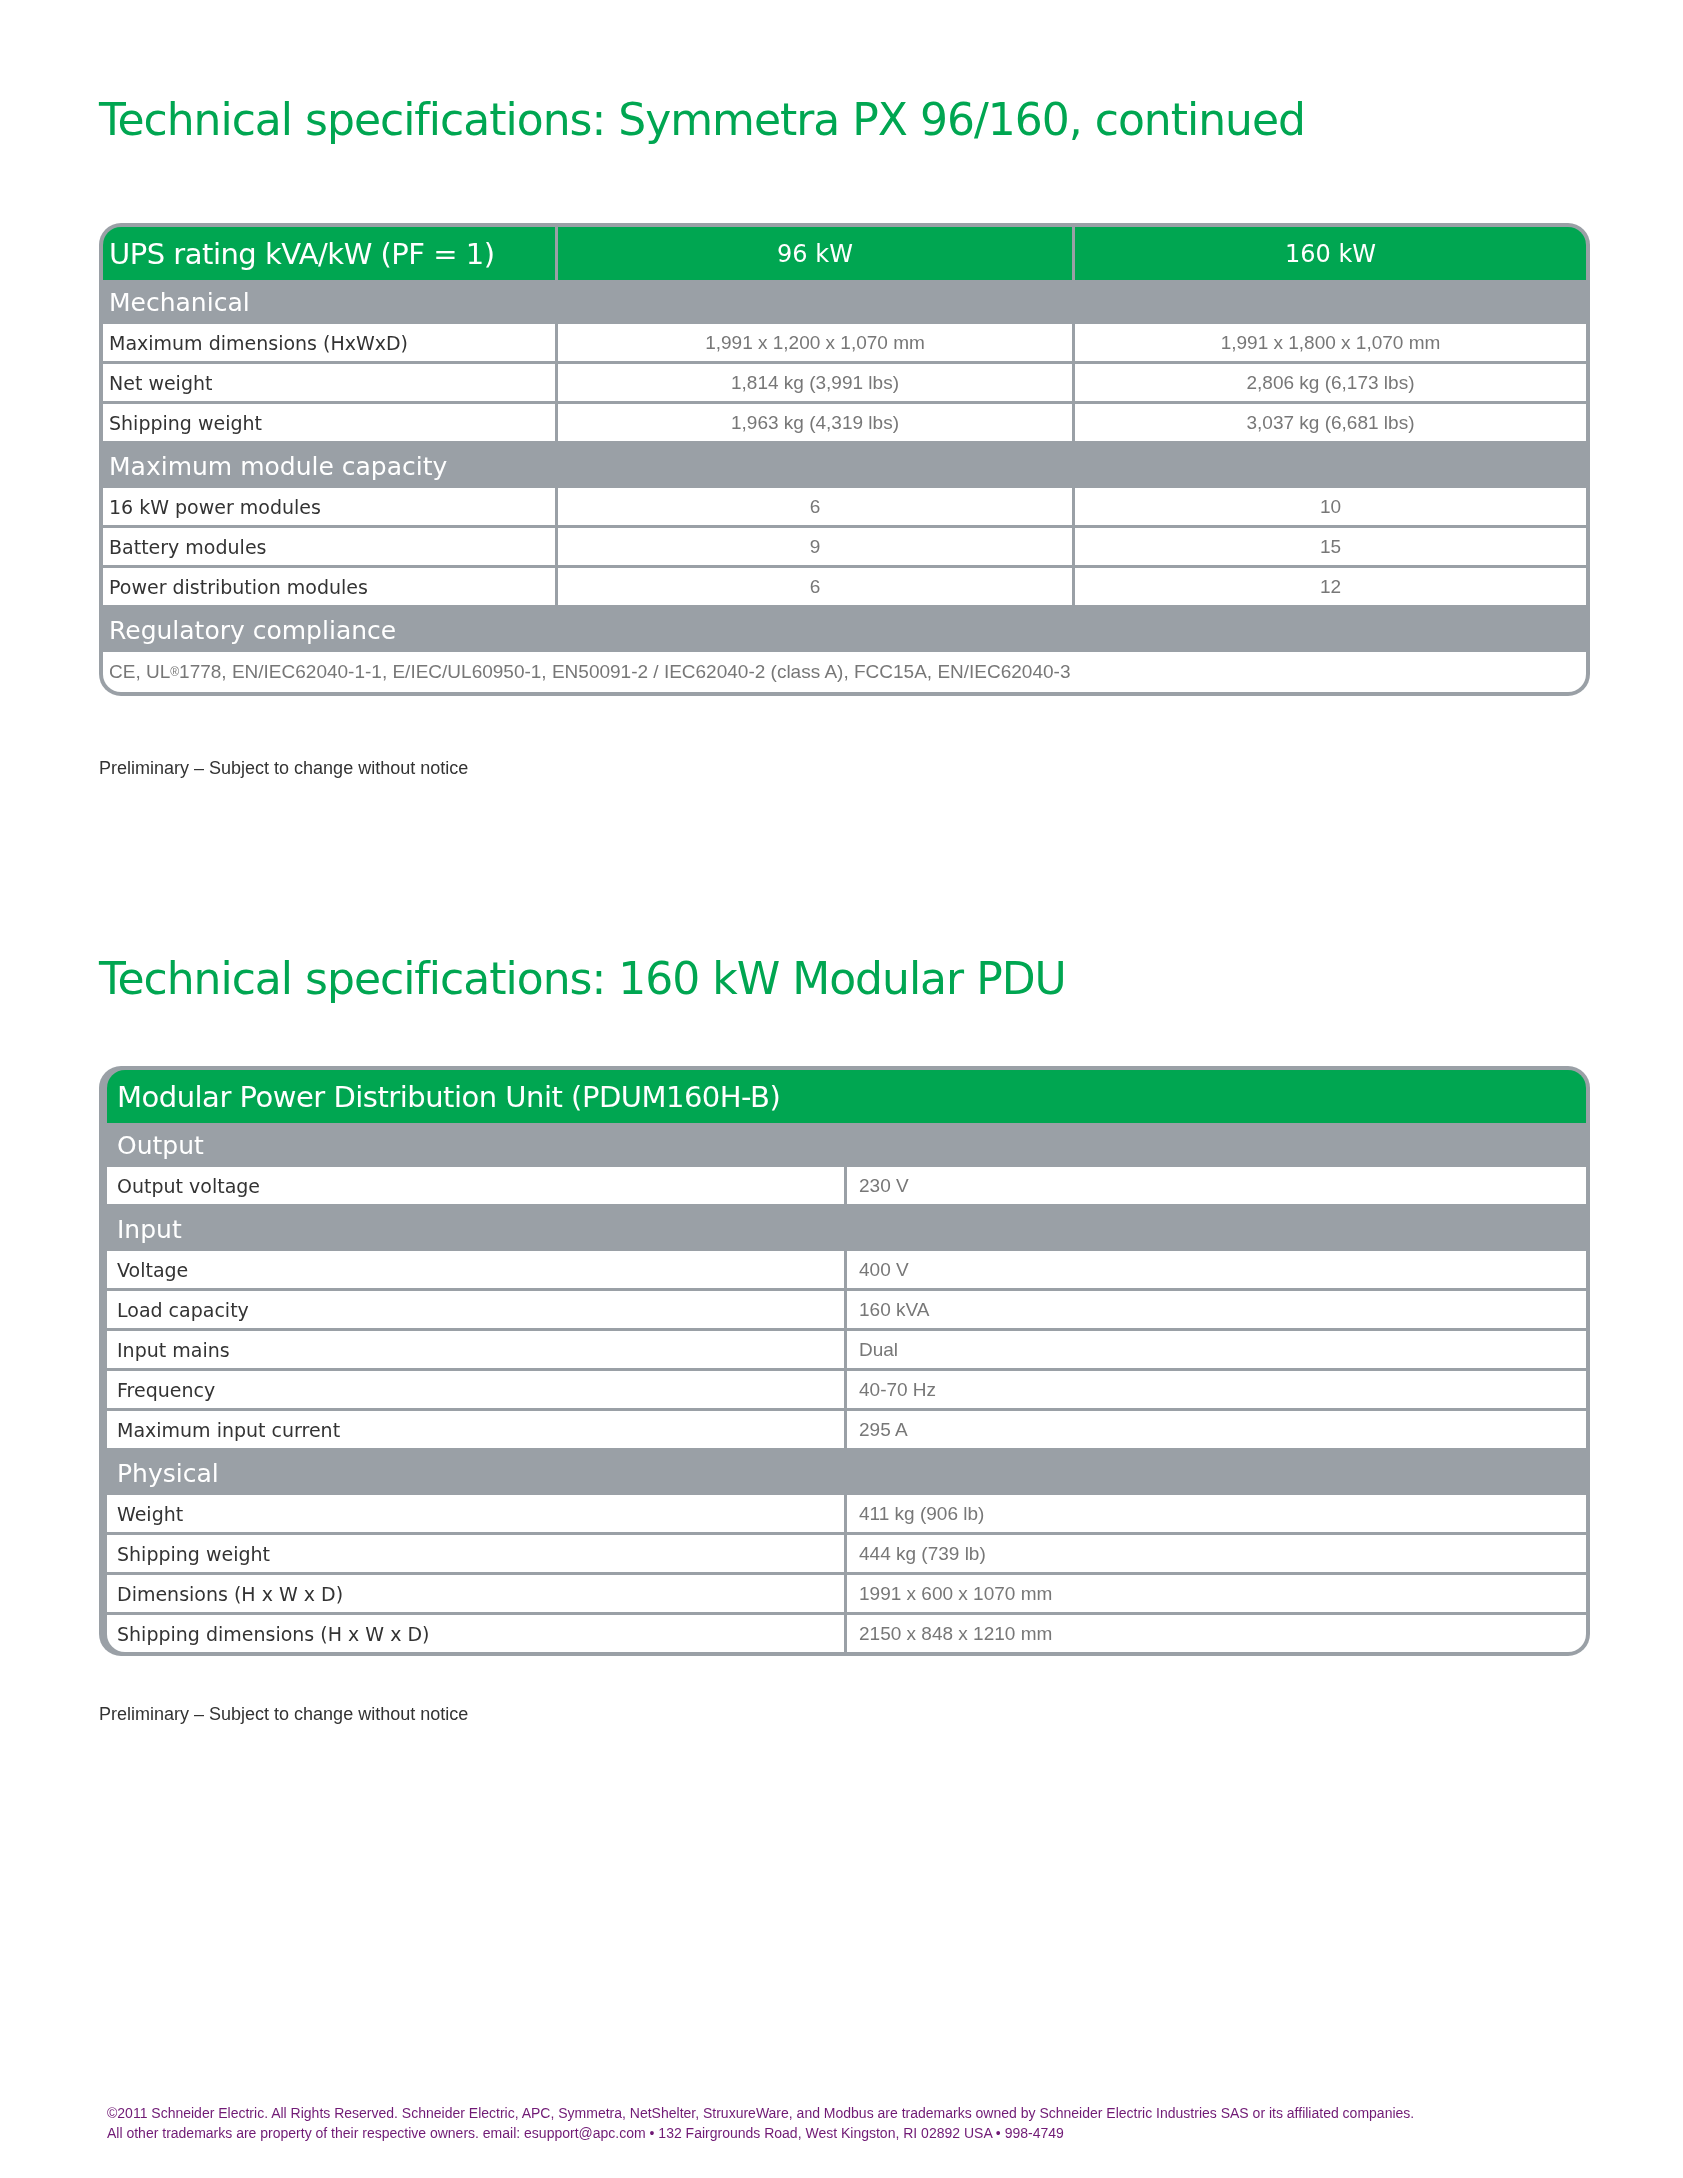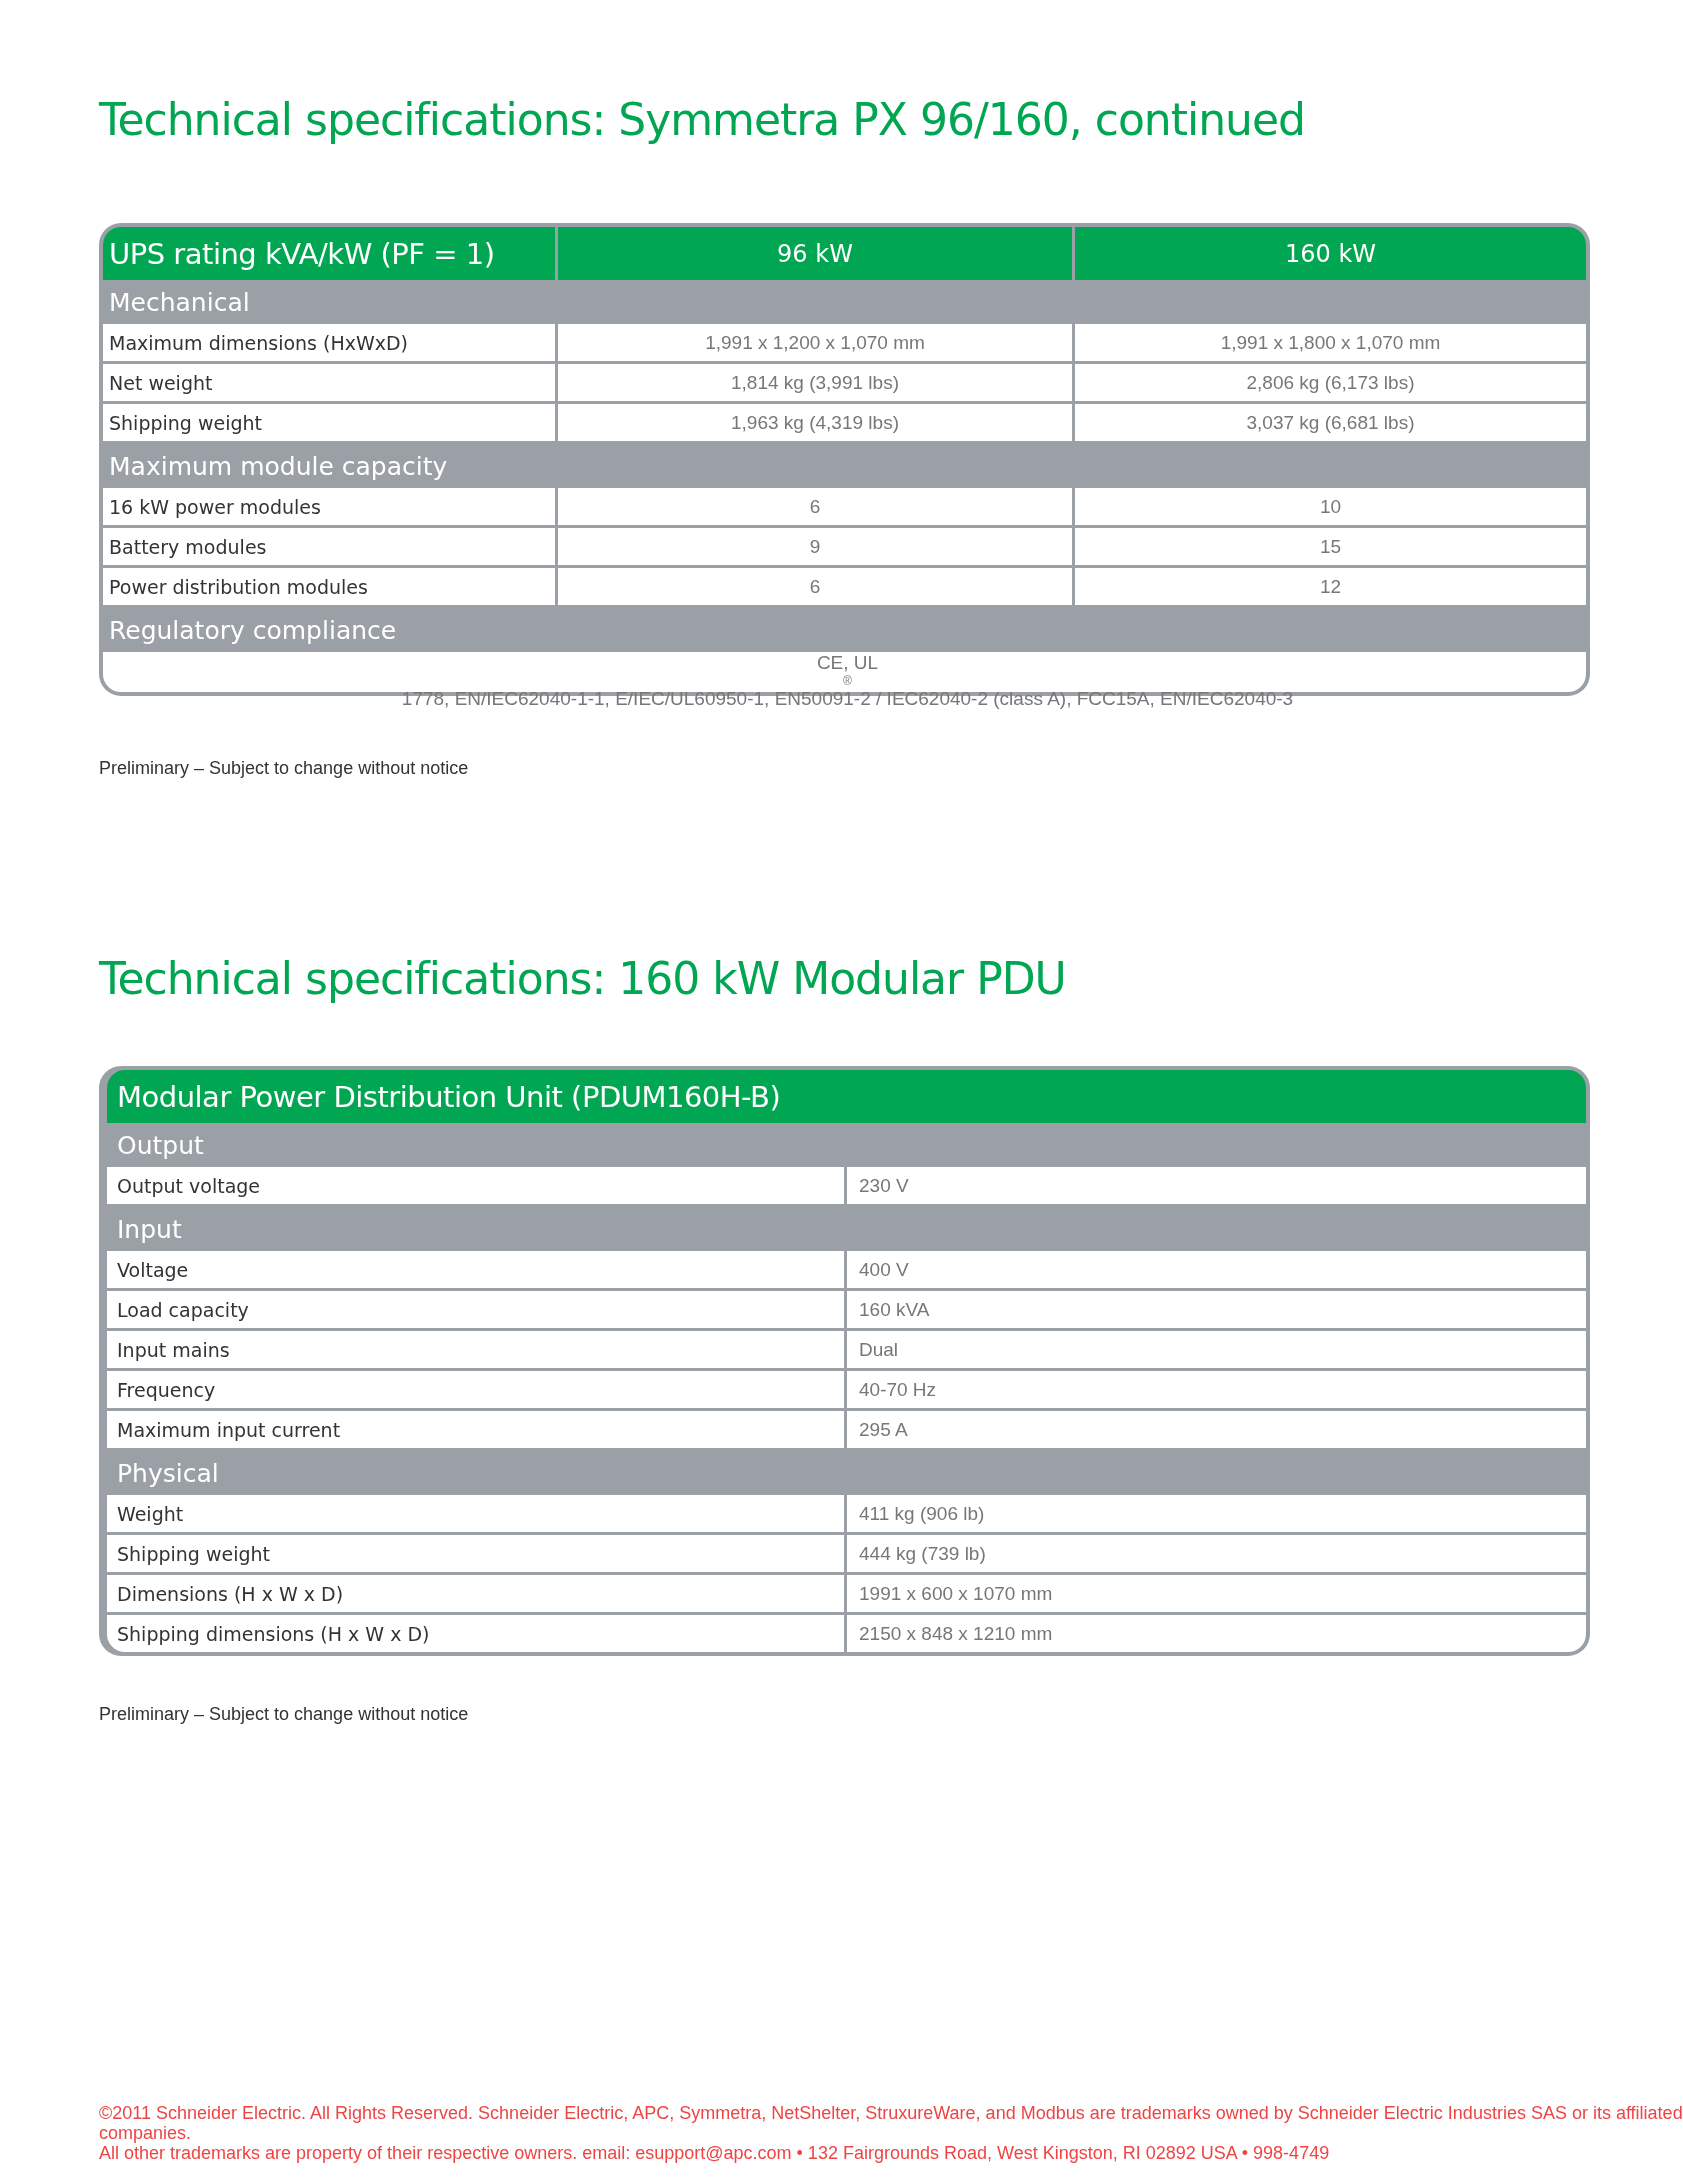--- a/index.html
+++ b/index.html
@@ -35,36 +35,36 @@
     .data:last-child { margin-bottom: 0; }
     .data .c0 { font-family: "DejaVu Sans", sans-serif; font-size: 19px; color: #333; padding-left: 6px; }
     .data .c1, .data .c2 { font-size: 19px; color: #777; text-align: center; }
     .cell { box-sizing: border-box; height: 100%; display: flex; align-items: center; }
     .c1, .c2 { justify-content: center; }
     .data .sep, .t2 .data .sep { border-left: 3px solid #9aa0a6; }
     #table1 .c0 { width: 452px; }
     #table1 .c1 { width: 517px; }
     #table1 .c2 { flex: 1; }
     .full { background: #fff; height: 40px; align-items: center; font-size: 19px; color: #777;
-            padding-left: 6px; border-radius: 0 0 18px 18px; flex-direction: column; }
+            padding-left: 6px; border-radius: 0 0 18px 18px; }
     .full sup { font-size: 12px; }
 
     #table2 .hdr .c0 { padding-left: 10px; font-size: 29px; }
     #table2 .section { padding-left: 10px; }
     #table2 .data .c0 { width: 737px; padding-left: 10px; }
     #table2 .data .c1 { flex: 1; justify-content: flex-start; padding-left: 12px; text-align: left; }
     #table2 .data:last-child { border-radius: 0 0 18px 18px; }
 
     .note {
       position: absolute; left: 99px; font-size: 18px; color: #333;
     }
     #note1 { top: 758px; }
     #note2 { top: 1704px; }
     .footer {
-      position: absolute; left: 99px; top: 2103px; font-size: 18px; color: #ef4444; line-height: 20px;
+      position: absolute; left: 107px; top: 2103px; font-size: 14px; color: #701a75; line-height: 20px;
     }
   </style>
 </head>
 <body>
 
 <h1 class="title" id="title1">Technical specifications: Symmetra PX 96/160, continued</h1>
 
 <div class="spec-table" id="table1">
   <div class="row hdr">
     <div class="cell c0">UPS rating kVA/kW (PF = 1)</div>

